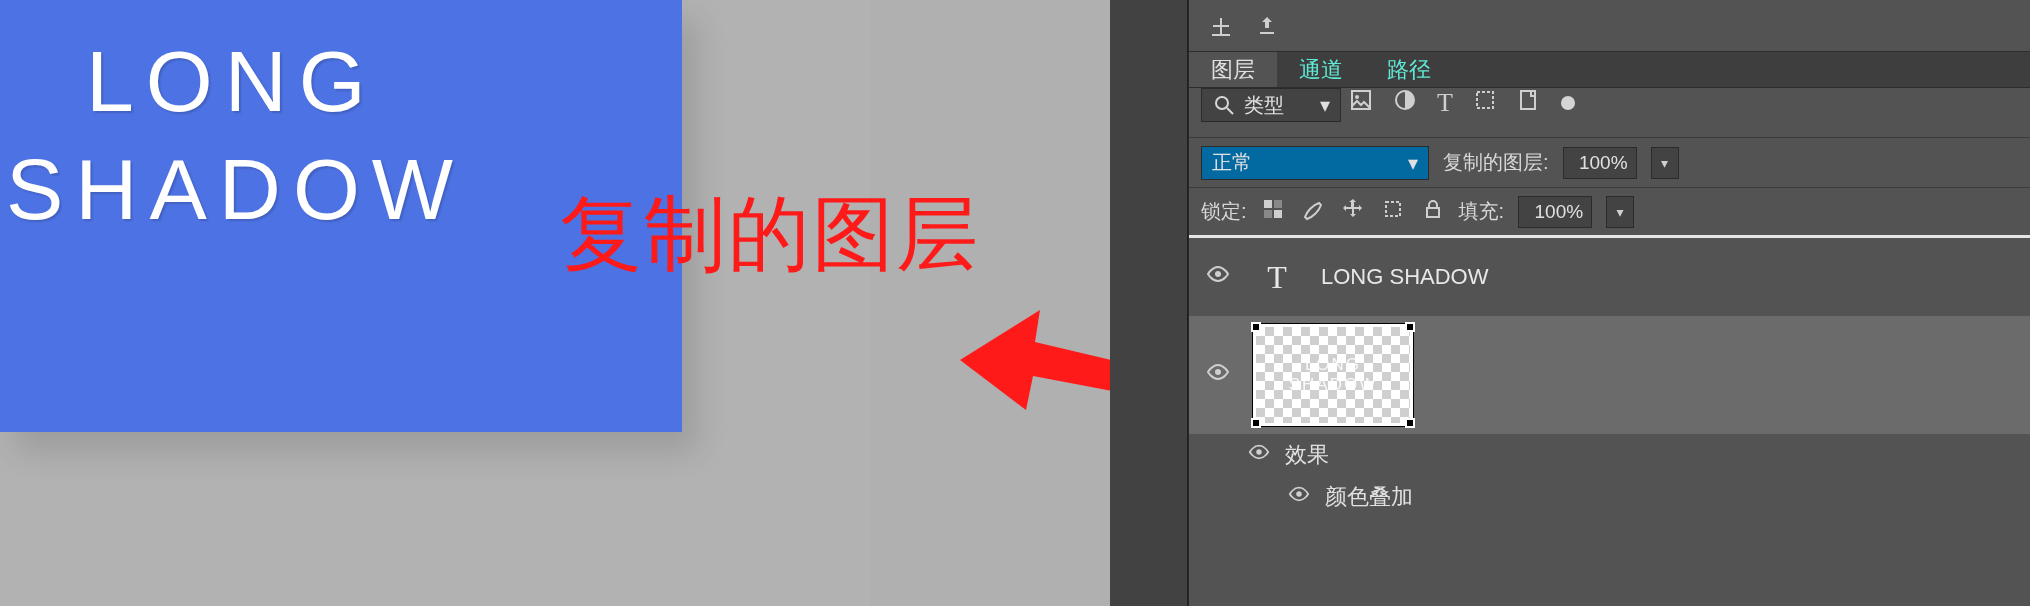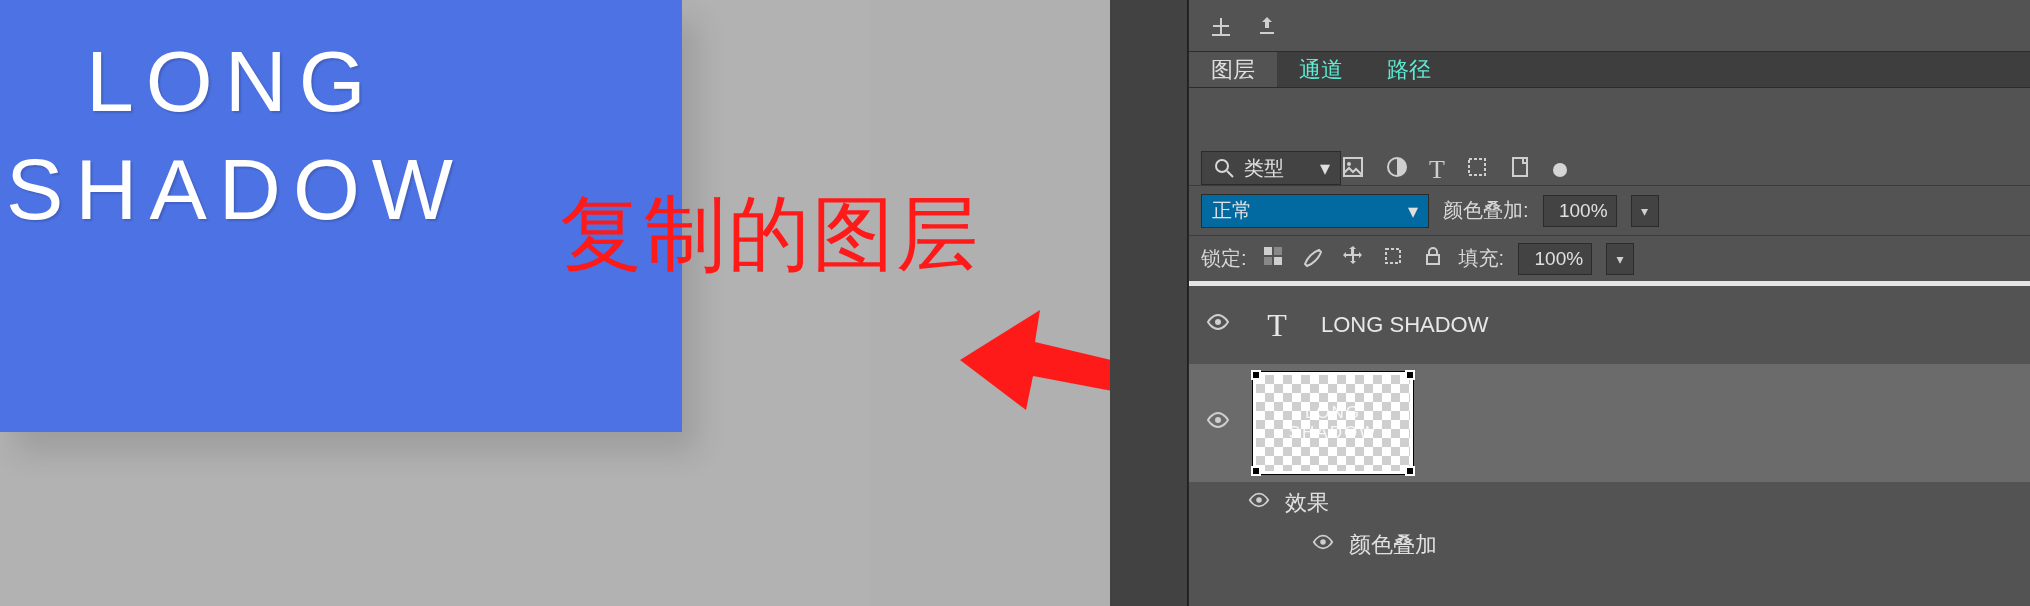--- a/index.html
+++ b/index.html
@@ -120,25 +120,24 @@
     color: #5eead4;
     cursor: pointer;
   }
   .tab.active {
     background: #535353;
     color: #e0e0e0;
   }
   .filter-row {
     height: 50px;
     display: flex;
-    align-items: flex-end;
+    align-items: flex-start;
     padding: 0 12px;
-    gap: 0;
+    gap: 8px;
     border-bottom: 1px solid #3c3c3c;
-    margin-top: 48px;
   }
   .filter-select {
     width: 140px;
     height: 34px;
     background: #434343;
     border: 1px solid #2b2b2b;
     color: #e0e0e0;
     font-size: 20px;
     display: flex;
     align-items: center;
@@ -198,21 +197,21 @@
     justify-content: center;
     color: #d0d0d0;
     font-size: 14px;
   }
   .lock-row {
     height: 50px;
     display: flex;
     align-items: center;
     padding: 0 12px;
     gap: 14px;
-    border-bottom: 5px solid #e5e5e5;
+    border-bottom: 3px solid #e5e5e5;
   }
   .lock-icons {
     display: flex;
     gap: 16px;
     color: #d0d0d0;
     font-size: 20px;
     align-items: center;
   }
   .layers-list {
     flex: 1;
@@ -281,21 +280,21 @@
     height: 42px;
     display: flex;
     align-items: center;
     padding-left: 56px;
     gap: 12px;
     color: #e0e0e0;
     font-size: 22px;
   }
   .fx-row .eye { width: 28px; }
   .fx-sub {
-    padding-left: 120px;
+    padding-left: 96px;
   }
   svg.ico { width:24px; height:24px; }
   .mini-dot {
     width:14px;height:14px;border-radius:50%;background:#d5d5d5;display:inline-block;
   }
 </style>
 </head>
 <body>
 
 <div class="canvas-area">
@@ -374,21 +373,21 @@
             </svg></span>
         <span class="mini-dot"></span>
       </div>
     </div>
 
     <div class="blend-row">
       <div class="blend-select">
         <span>正常</span>
         <span>▾</span>
       </div>
-      <span class="label-sm">颜色叠加:</span>
+      <span class="label-sm">复制的图层:</span>
       <div class="pct-box">
           <span>100%</span>
         </div>
       <div class="chev">▾</div>
     </div>
 
     <div class="lock-row">
       <span class="label-sm">锁定:</span>
       <div class="lock-icons">
         <span><svg class="ico" viewBox="0 0 24 24">

